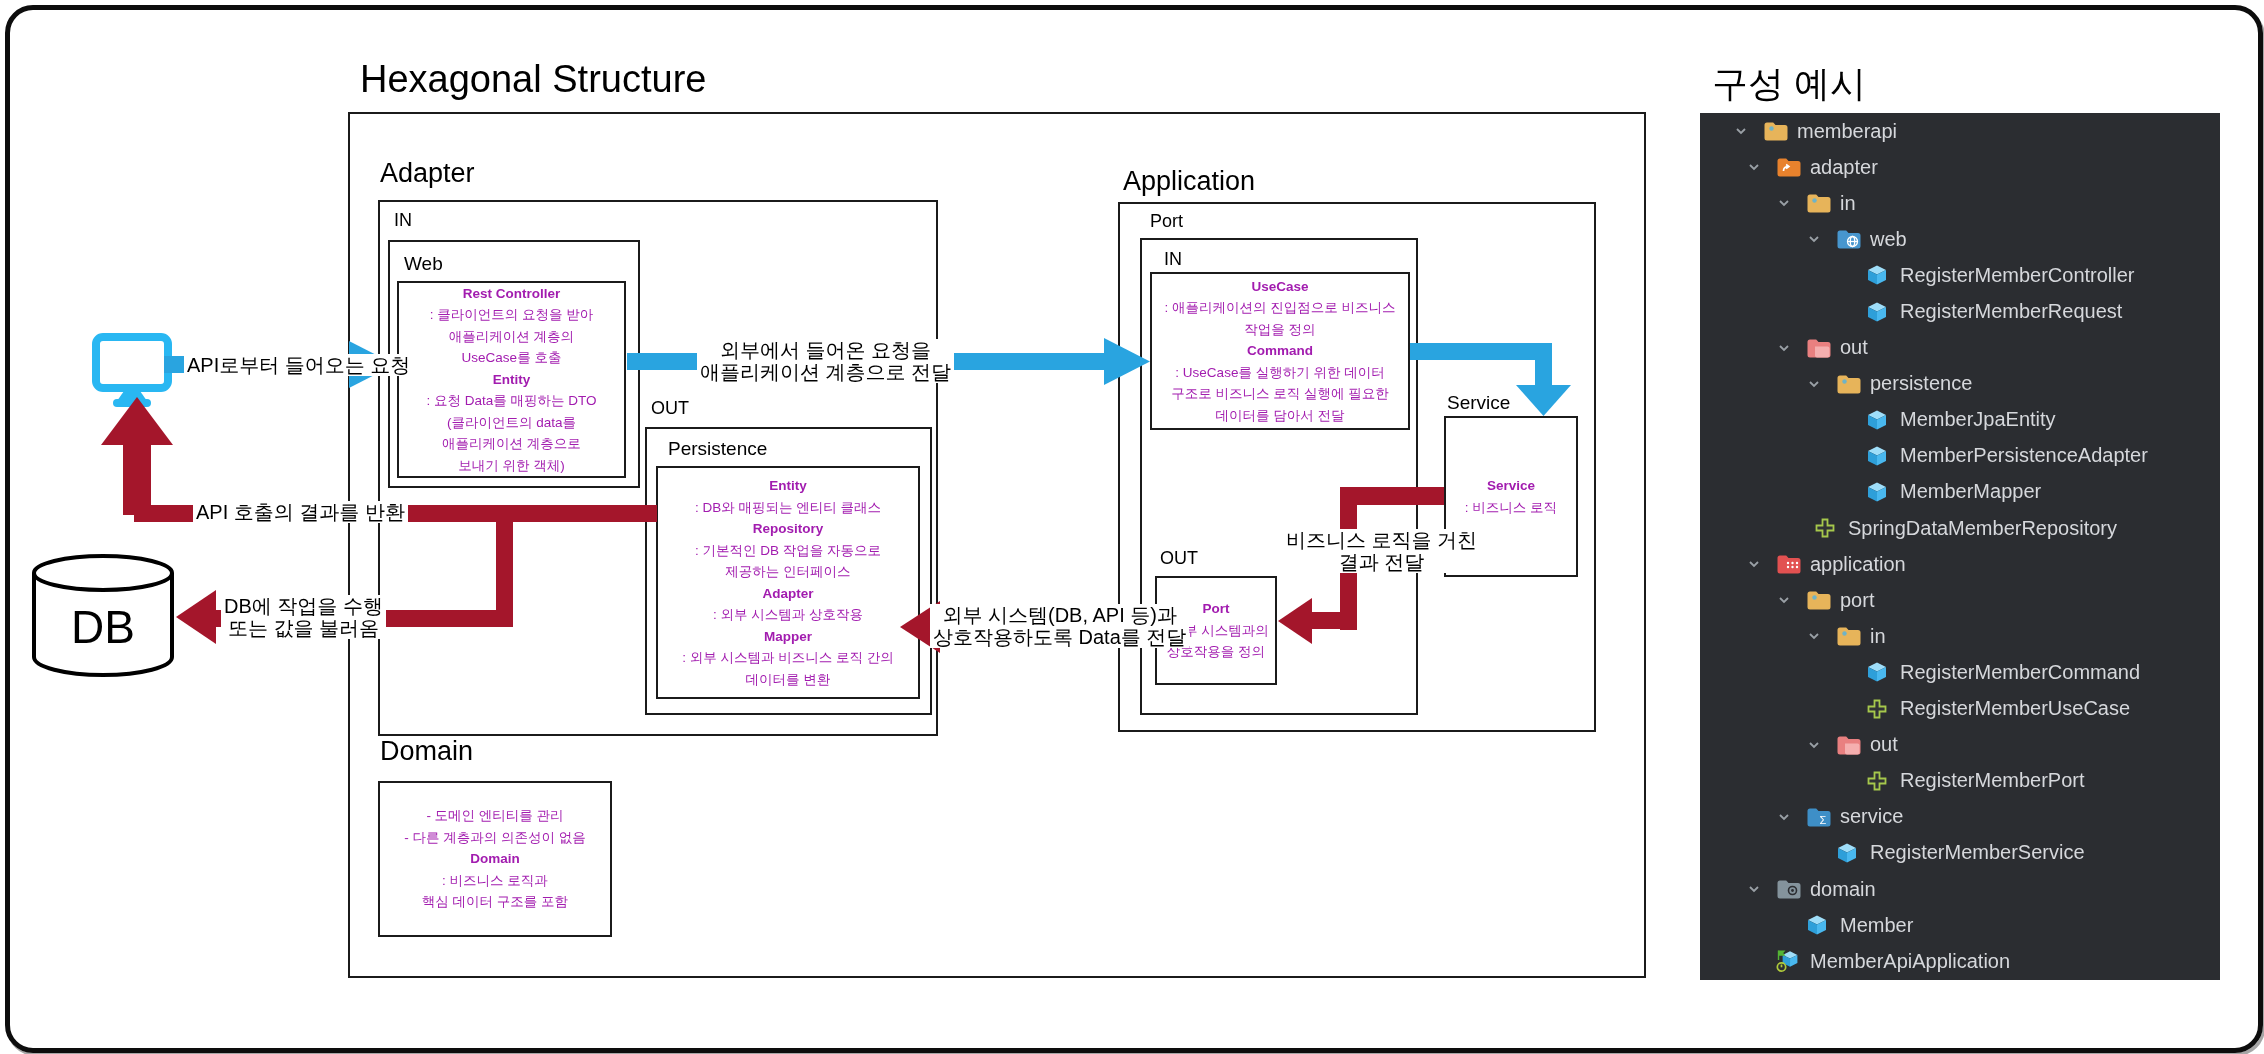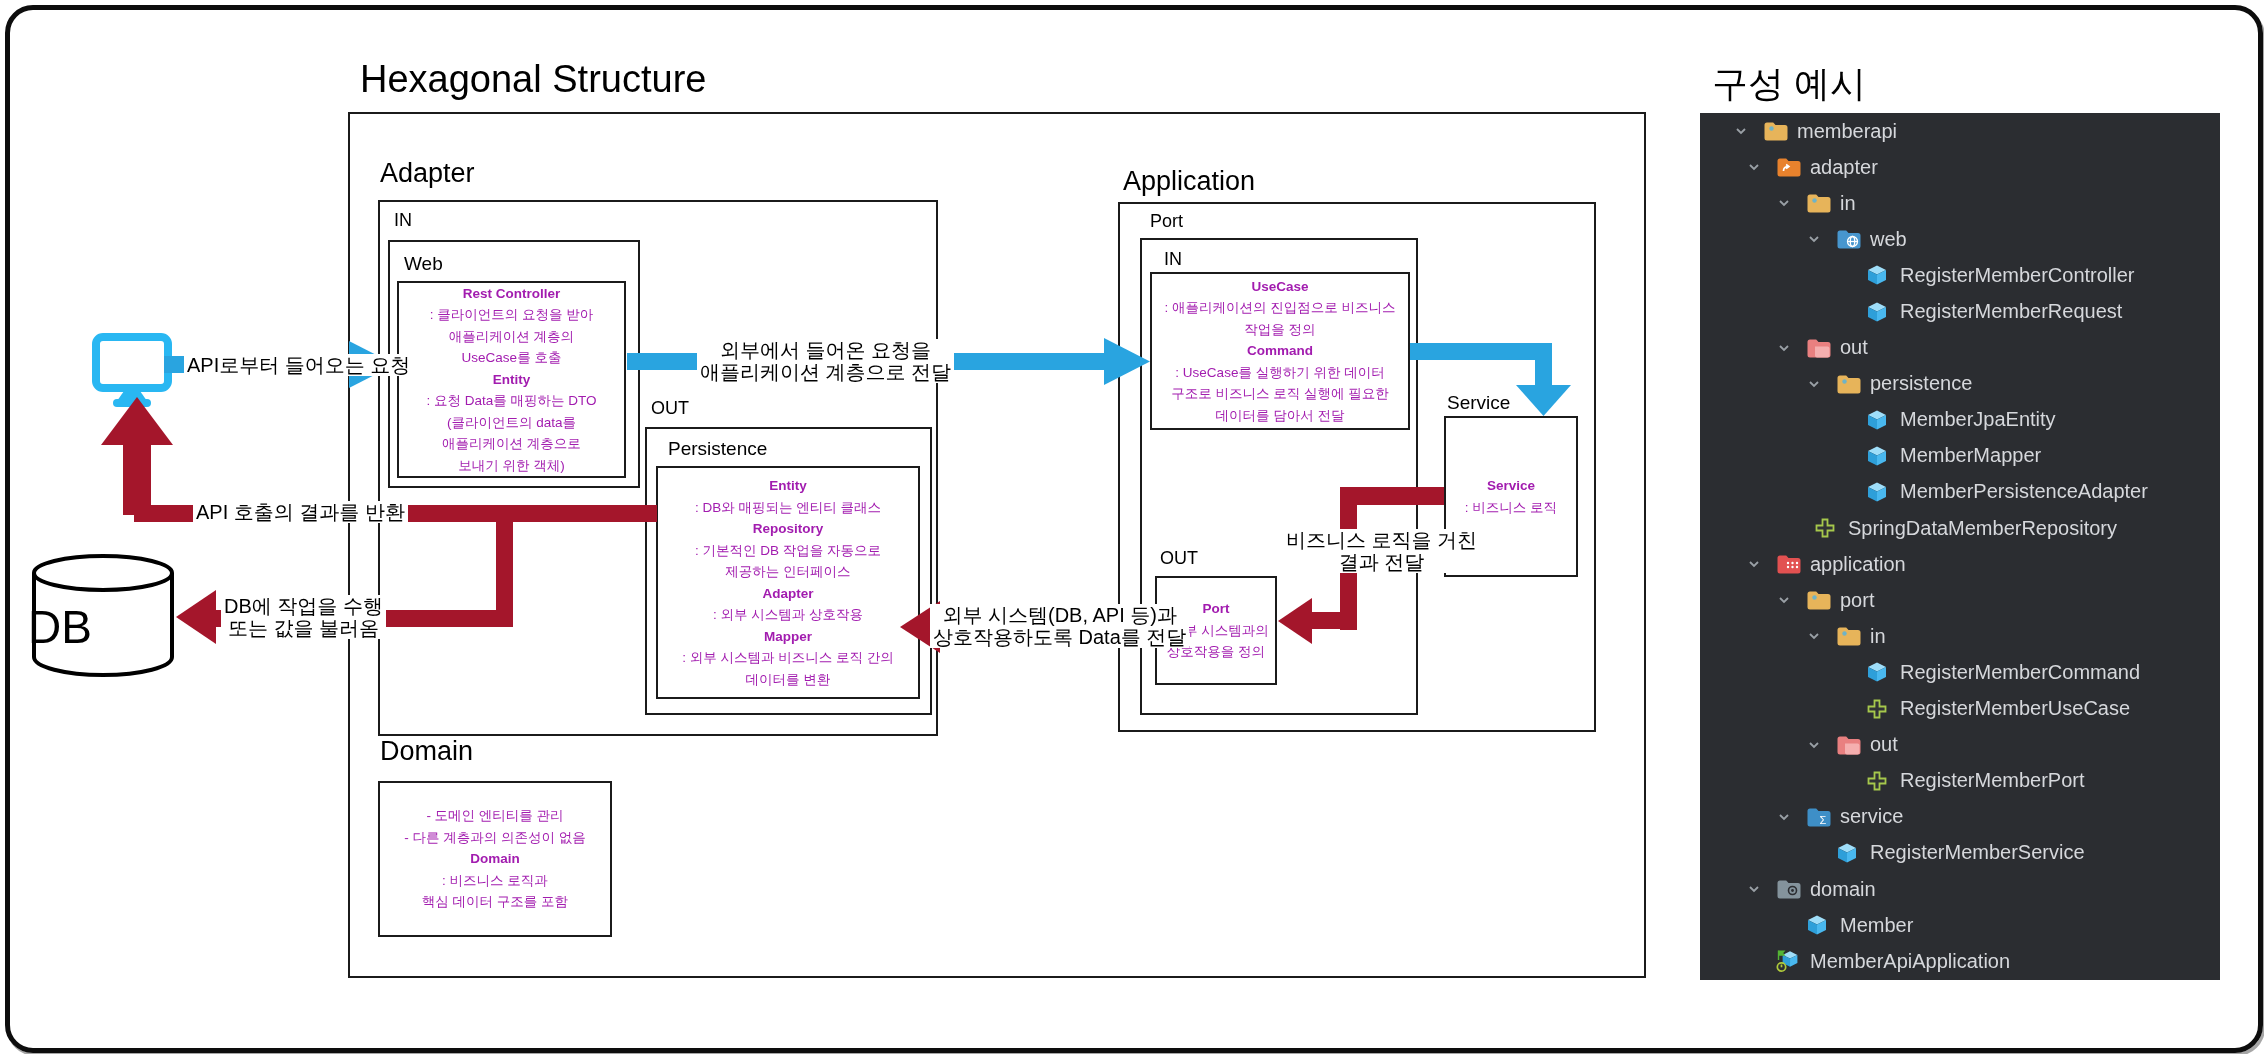--- a/index.html
+++ b/index.html
@@ -18,21 +18,21 @@
   .bar{position:absolute;z-index:2;}
   .blue{background:var(--blue);}
   .red{background:var(--red);}
   .head{position:absolute;z-index:2;}
   .head.right{clip-path:polygon(0 0,100% 50%,0 100%);}
   .head.left{clip-path:polygon(100% 0,0 50%,100% 100%);}
   .head.up{clip-path:polygon(50% 0,100% 100%,0 100%);}
   .head.down{clip-path:polygon(0 0,100% 0,50% 100%);}
   .alabel{position:absolute;z-index:3;background:#fff;font-size:20px;line-height:22px;text-align:center;white-space:nowrap;color:#000;padding:0 3px;}
   .icon-abs{position:absolute;z-index:2;}
-  .dbtext{position:absolute;z-index:3;font-size:46px;color:#000;text-align:left;}
+  .dbtext{position:absolute;z-index:3;font-size:46px;color:#000;text-align:center;}
   .panel{position:absolute;left:1700px;top:113px;width:520px;height:867px;background:#2B2D31;overflow:hidden;z-index:4;}
   .tree-title{position:absolute;font-size:36px;color:#000;white-space:nowrap;}
   .trow{display:flex;align-items:center;height:36.1px;color:#D6D8DC;font-size:20px;white-space:nowrap;box-sizing:border-box;}
   .trow .chev{width:30px;flex:0 0 30px;display:flex;align-items:center;}
   .trow .ic{width:32px;flex:0 0 32px;display:flex;align-items:center;}
   .trow .tl{margin-left:2px;}
 </style>
 </head>
 <body>
 
@@ -303,31 +303,31 @@
         <span class="tl">MemberJpaEntity</span>
       </div>
       <div class="trow" style="padding-left: 166px;">
         <span class="ic">
           <svg width="22" height="22" viewBox="0 0 22 22">
             <polygon points="11,1.5 20,6 11,10.5 2,6" fill="#9FDEF9"></polygon>
             <polygon points="2,6 11,10.5 11,20.5 2,16" fill="#2E9FD9"></polygon>
             <polygon points="20,6 11,10.5 11,20.5 20,16" fill="#49B8EF"></polygon>
           </svg>
         </span>
+        <span class="tl">MemberPersistenceAdapter</span>
+      </div>
+      <div class="trow" style="padding-left: 166px;">
+        <span class="ic">
+          <svg width="22" height="22" viewBox="0 0 22 22">
+            <polygon points="11,1.5 20,6 11,10.5 2,6" fill="#9FDEF9"></polygon>
+            <polygon points="2,6 11,10.5 11,20.5 2,16" fill="#2E9FD9"></polygon>
+            <polygon points="20,6 11,10.5 11,20.5 20,16" fill="#49B8EF"></polygon>
+          </svg>
+        </span>
         <span class="tl">MemberMapper</span>
-      </div>
-      <div class="trow" style="padding-left: 166px;">
-        <span class="ic">
-          <svg width="22" height="22" viewBox="0 0 22 22">
-            <polygon points="11,1.5 20,6 11,10.5 2,6" fill="#9FDEF9"></polygon>
-            <polygon points="2,6 11,10.5 11,20.5 2,16" fill="#2E9FD9"></polygon>
-            <polygon points="20,6 11,10.5 11,20.5 20,16" fill="#49B8EF"></polygon>
-          </svg>
-        </span>
-        <span class="tl">MemberPersistenceAdapter</span>
       </div>
       <div class="trow" style="padding-left: 114px;">
         <span class="ic">
           <svg width="22" height="22" viewBox="0 0 22 22">
             <path d="M8.5 2.5 h5 v6 h6 v5 h-6 v6 h-5 v-6 h-6 v-5 h6 z" fill="#313335" stroke="#A6C84C" stroke-width="1.8"></path>
           </svg>
         </span>
         <span class="tl">SpringDataMemberRepository</span>
       </div>
       <div class="trow" style="padding-left: 46px;">

